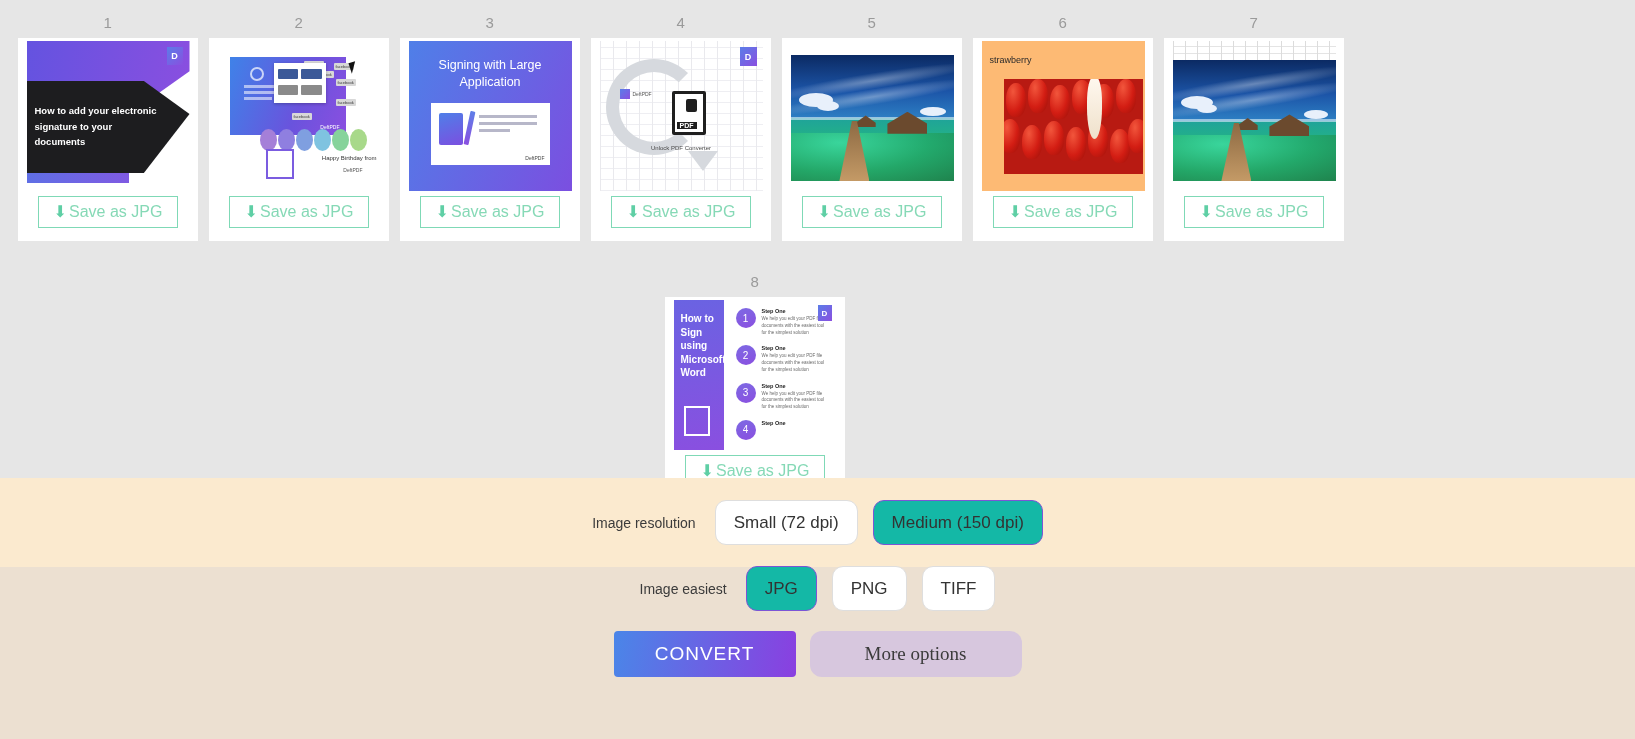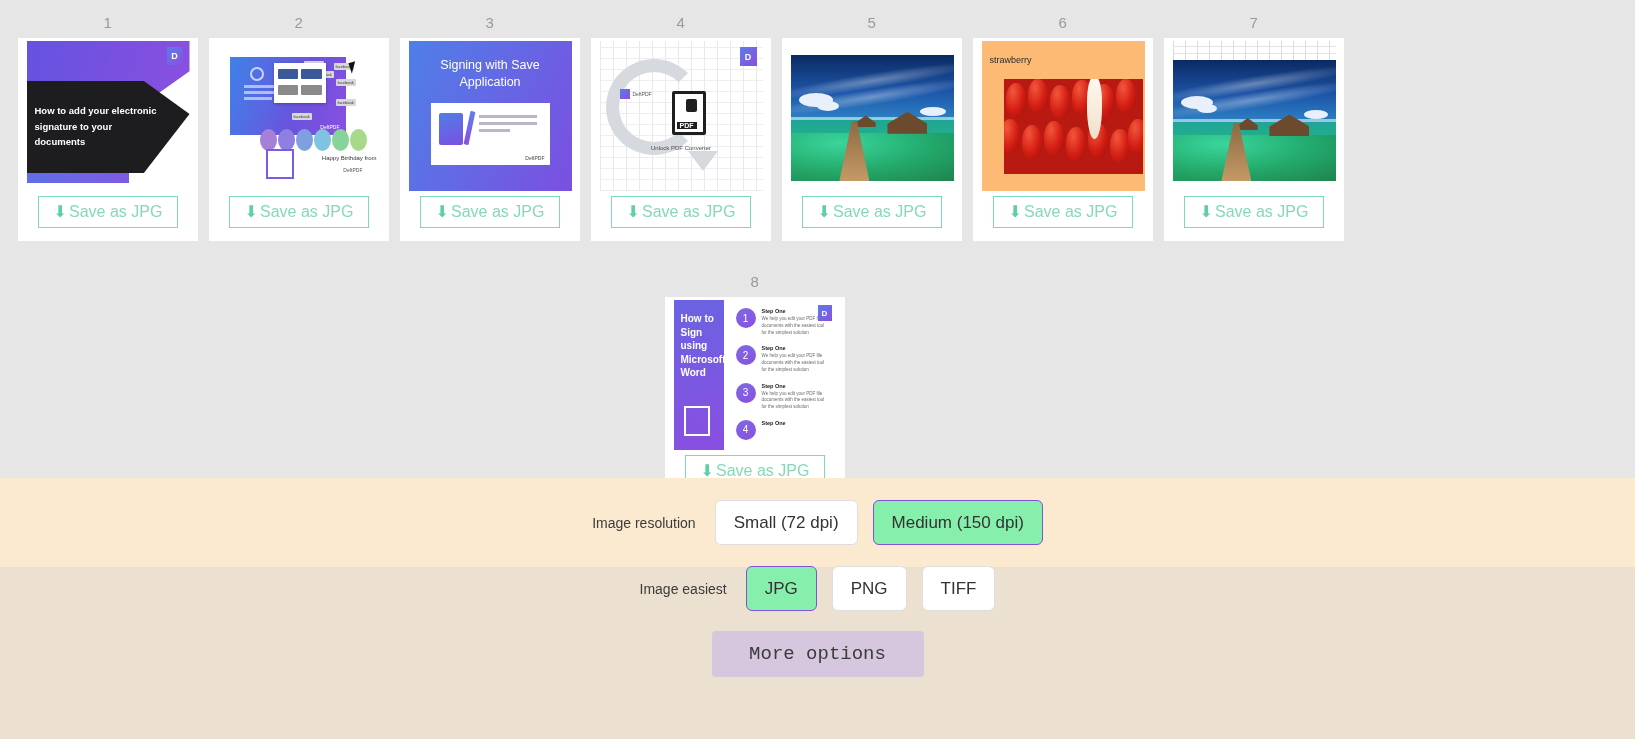--- a/index.html
+++ b/index.html
@@ -305,42 +305,42 @@
     letter-spacing:2px; user-select:none; white-space:nowrap;
   }
   .optrow {
     position:absolute; left:0; width:100%;
     display:flex; align-items:center; justify-content:center; gap:15px;
   }
   #row-resolution { top:22px; }
   #row-format { top:88px; }
   .optlabel { font-size:14px; color:#3b3b3b; margin-right:4px; }
   .optbtn {
-    background:#fff; border:1px solid #dedede; border-radius:6px;
+    background:#fff; border:1px solid #dedede; border-radius:11px;
     font-size:17px; color:#333; padding:16px 18px; height:45px;
     display:flex; align-items:center; justify-content:center; cursor:pointer;
     font-family:"Liberation Sans", sans-serif;
   }
-  .optbtn.sel { background:#86efac; border:1px solid #7b55d6; }
+  .optbtn.sel { background:#14b8a6; border:1px solid #7b55d6; }
   #row-actions {
     position:absolute; left:0; top:153px; width:100%;
     display:flex; align-items:center; justify-content:center; gap:14px;
   }
   #convert-button {
     width:182px; height:46px; border:none; border-radius:4px;
     background: linear-gradient(100deg,#4a86e8 0%,#8a3fe0 100%);
     color:#fff; font-size:19px; letter-spacing:1px; cursor:pointer;
     display:flex; align-items:center; justify-content:center;
     font-family:"Liberation Sans", sans-serif;
   }
   #more-options-button {
-    width:212px; height:46px; border:none; border-radius:4px;
+    width:212px; height:46px; border:none; border-radius:12px;
     background:#d7c7de; color:#3b3b3b; font-size:19px; cursor:pointer;
     display:flex; align-items:center; justify-content:center;
-    font-family:Liberation Mono, monospace;
+    font-family:Liberation Serif, serif;
   }
   .cursor {
     position:absolute; left:350px; top:62px; width:0; height:0;
     border-left:7px solid #111; border-bottom:11px solid transparent;
     transform: rotate(-18deg);
   }
 </style>
 </head>
 <body>
 
@@ -413,21 +413,21 @@
         </div>
       </div>
       <div class="cursor"></div>
     </div>
 
     <div class="cardwrap">
       <div class="cardnum">3</div>
       <div class="card">
         <div class="thumb">
           <div class="t-fill t3">
-            <div class="ttl">Signing with Save Application</div>
+            <div class="ttl">Signing with Large Application</div>
             <div class="inner">
               <div class="book"></div>
               <div class="pen"></div>
               <div class="lines">
                   <i></i>
                   <i></i>
                   <i style="width:55%"></i>
                 </div>
               <div class="dl2">DeftPDF</div>
             </div>
@@ -618,17 +618,18 @@
     </div>
 
     <div class="optrow" id="row-format">
       <span class="optlabel">Image easiest</span>
       <div class="optbtn sel">JPG</div>
       <div class="optbtn">PNG</div>
       <div class="optbtn">TIFF</div>
     </div>
 
     <div id="row-actions">
+      <div id="convert-button">CONVERT</div>
       <div id="more-options-button">More options</div>
     </div>
   </div>
 
 </div>
 
 </body></html>

